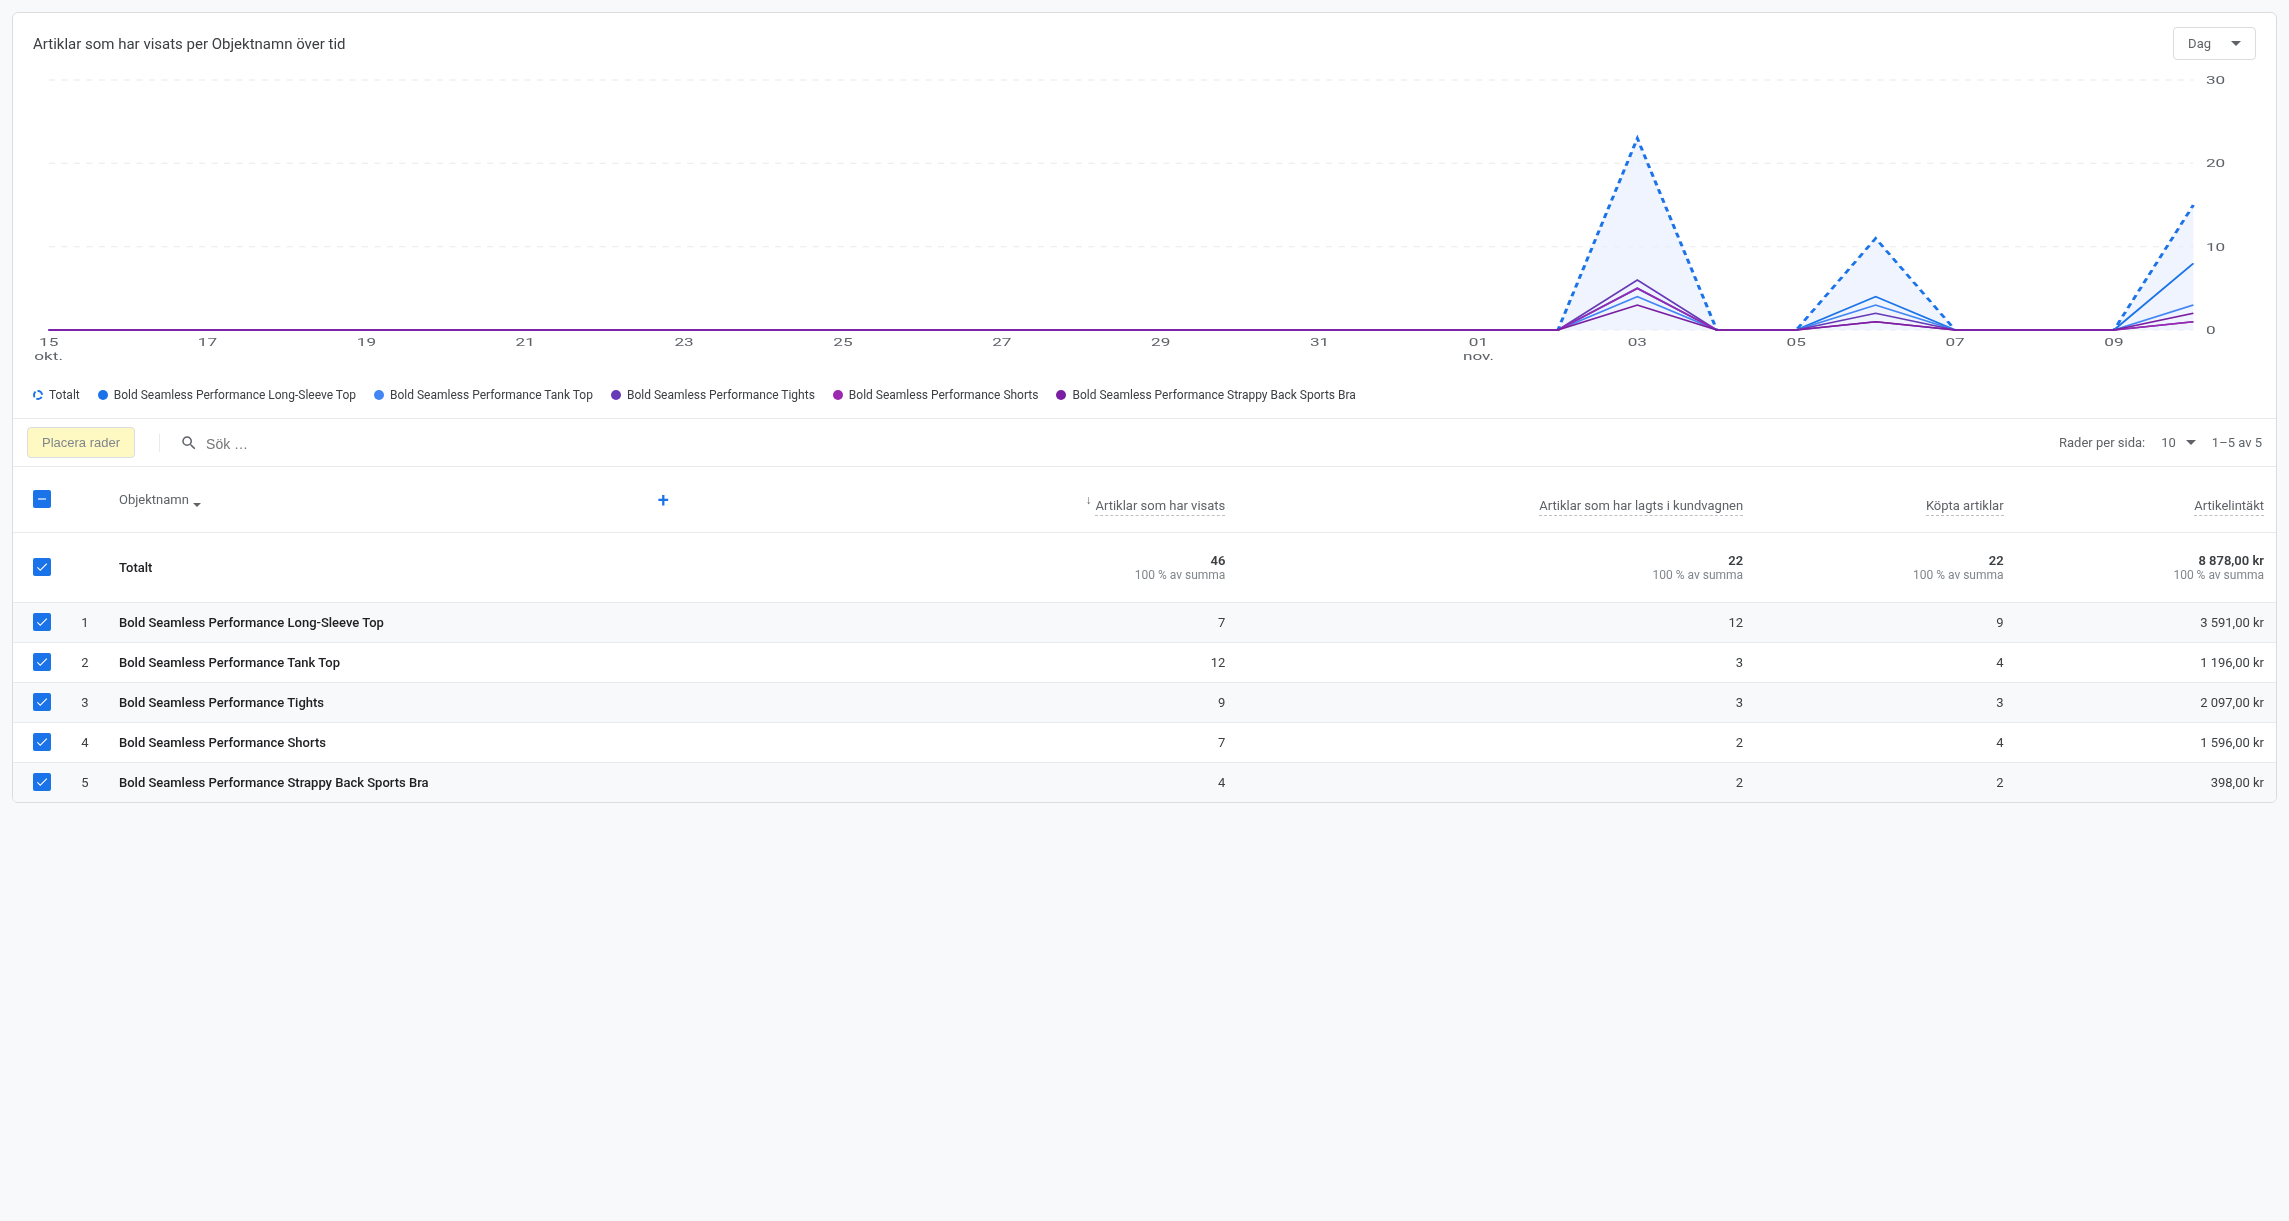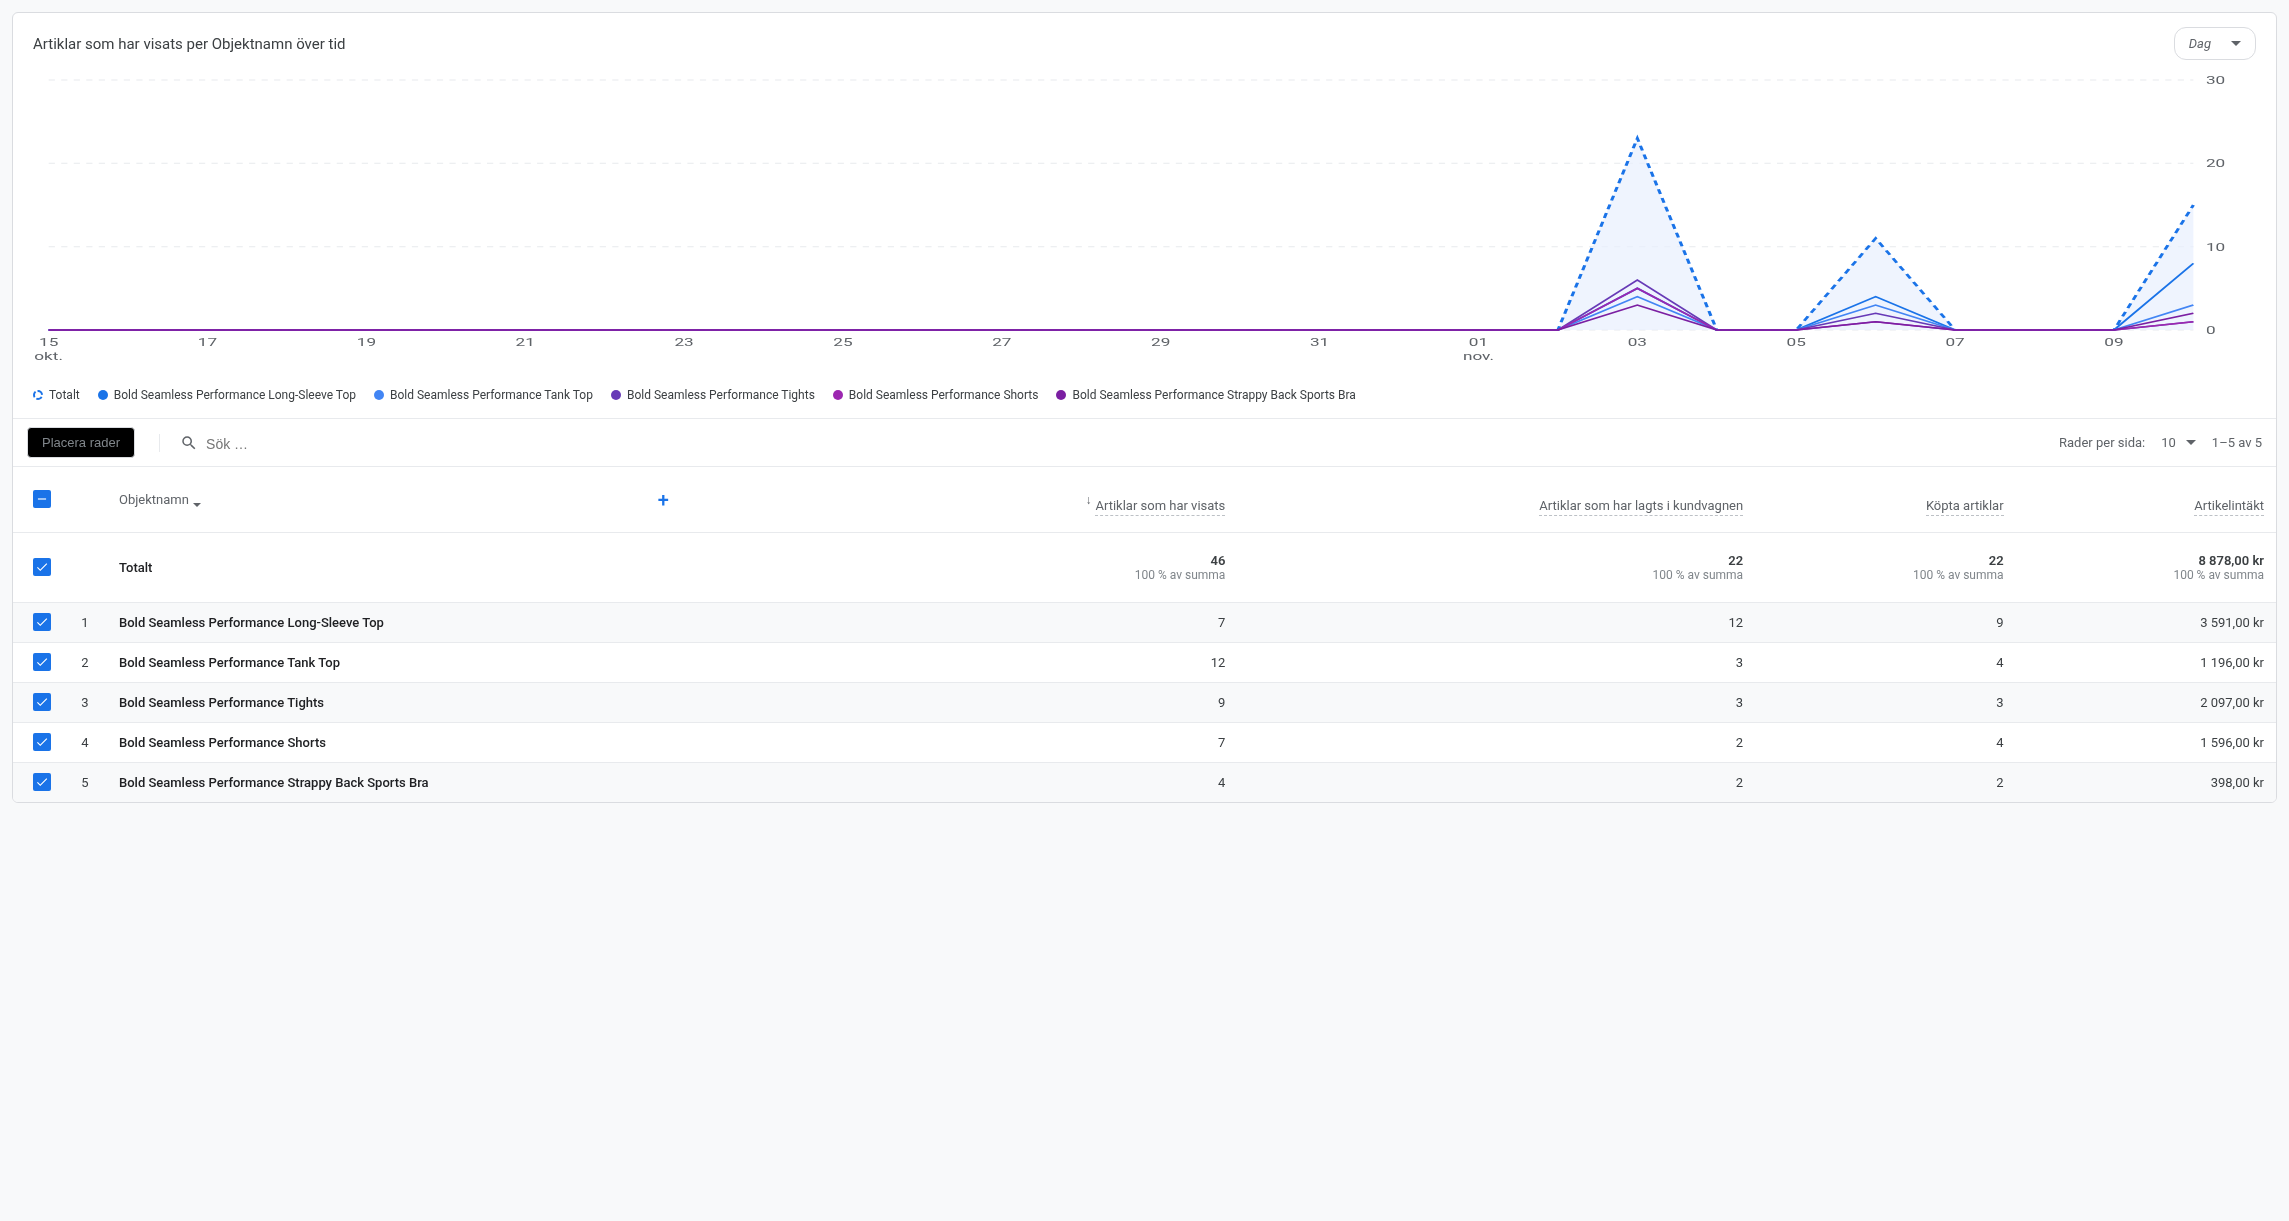--- a/index.html
+++ b/index.html
@@ -18,22 +18,22 @@
 }
 .card-header {
   display: flex;
   align-items: center;
   justify-content: space-between;
   padding: 14px 20px 10px 20px;
 }
 .card-title { font-size: 15px; color: #3c4043; font-weight: 400; }
 .dag-select {
   display: flex; align-items: center; gap: 20px;
-  border: 1px solid #dadce0; border-radius: 12px;
-  padding: 8px 14px; color: #5f6368; cursor: pointer; font-style: italic;
+  border: 1px solid #dadce0; border-radius: 4px;
+  padding: 8px 14px; color: #5f6368; cursor: pointer;
 }
 .chevron-down {
   width: 0; height: 0;
   border-left: 5px solid transparent;
   border-right: 5px solid transparent;
   border-top: 5px solid #5f6368;
 }
 .chart-wrap { position: relative; padding: 0 20px 10px 20px; }
 .chart-svg { display: block; width: 100%; height: 300px; }
 .legend {
@@ -41,21 +41,21 @@
   padding: 8px 20px 16px 20px; font-size: 12px; color: #3c4043;
 }
 .legend-item { display: flex; align-items: center; gap: 6px; }
 .swatch { width: 10px; height: 10px; border-radius: 50%; }
 .swatch-dashed { width: 10px; height: 10px; border-radius: 50%; border: 2px dashed #1a73e8; background: #fff; }
 .toolbar {
   display: flex; align-items: center; border-top: 1px solid #e8eaed;
   border-bottom: 1px solid #e8eaed; padding: 8px 14px;
 }
 .placera-btn {
-  border: 1px solid #dadce0; border-radius: 4px; background: #000000;
+  border: 1px solid #dadce0; border-radius: 4px; background: #fef9c3;
   padding: 7px 14px; color: #80868b; font-size: 13px; cursor: pointer;
 }
 .search-wrap {
   display: flex; align-items: flex-end; gap: 8px; margin-left: 24px;
   border-left: 1px solid #e8eaed; padding-left: 20px; flex: 1;
 }
 .search-icon-svg { width: 18px; height: 18px; fill: #5f6368; }
 .search-input { border: none; outline: none; font-size: 14px; color: #3c4043; flex: 1; }
 .pager-right { display: flex; align-items: center; gap: 16px; color: #5f6368; font-size: 13px; }
 .rows-select { display: flex; align-items: center; gap: 10px; cursor: pointer; }

